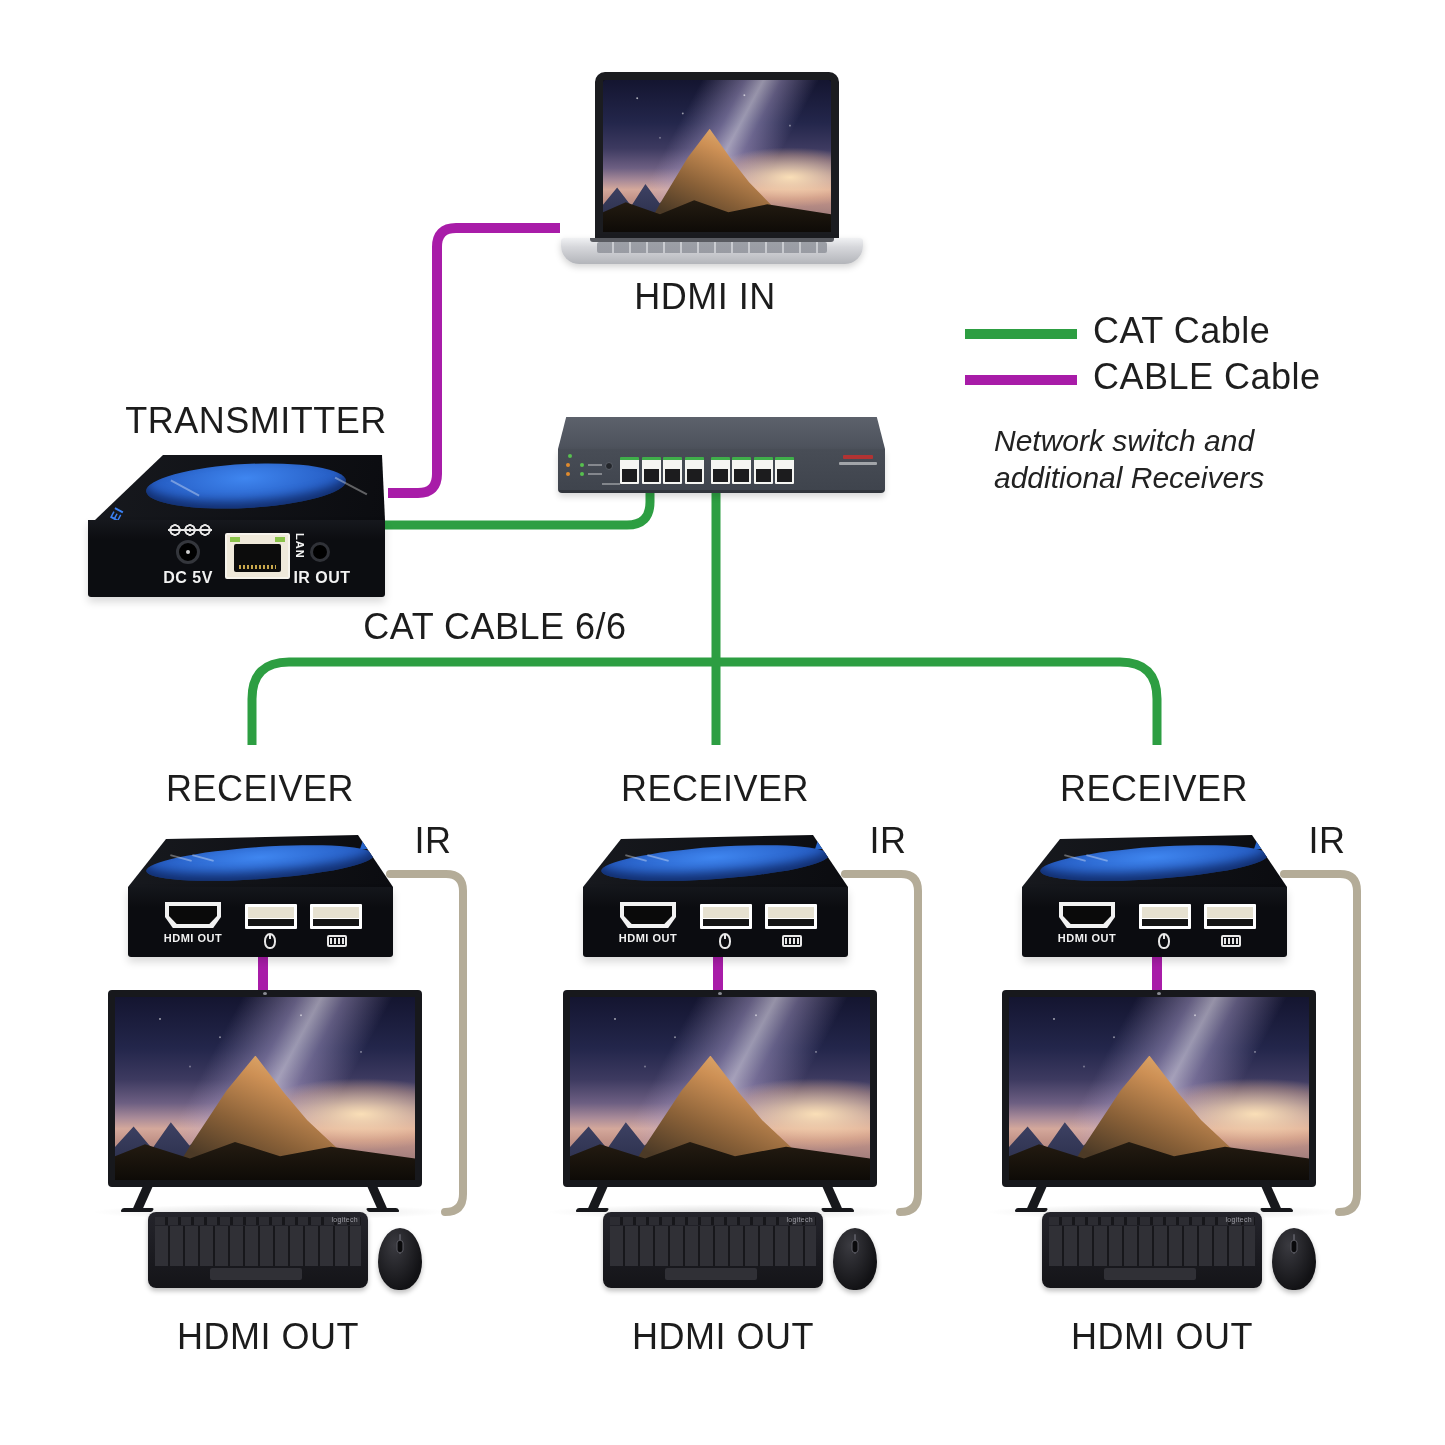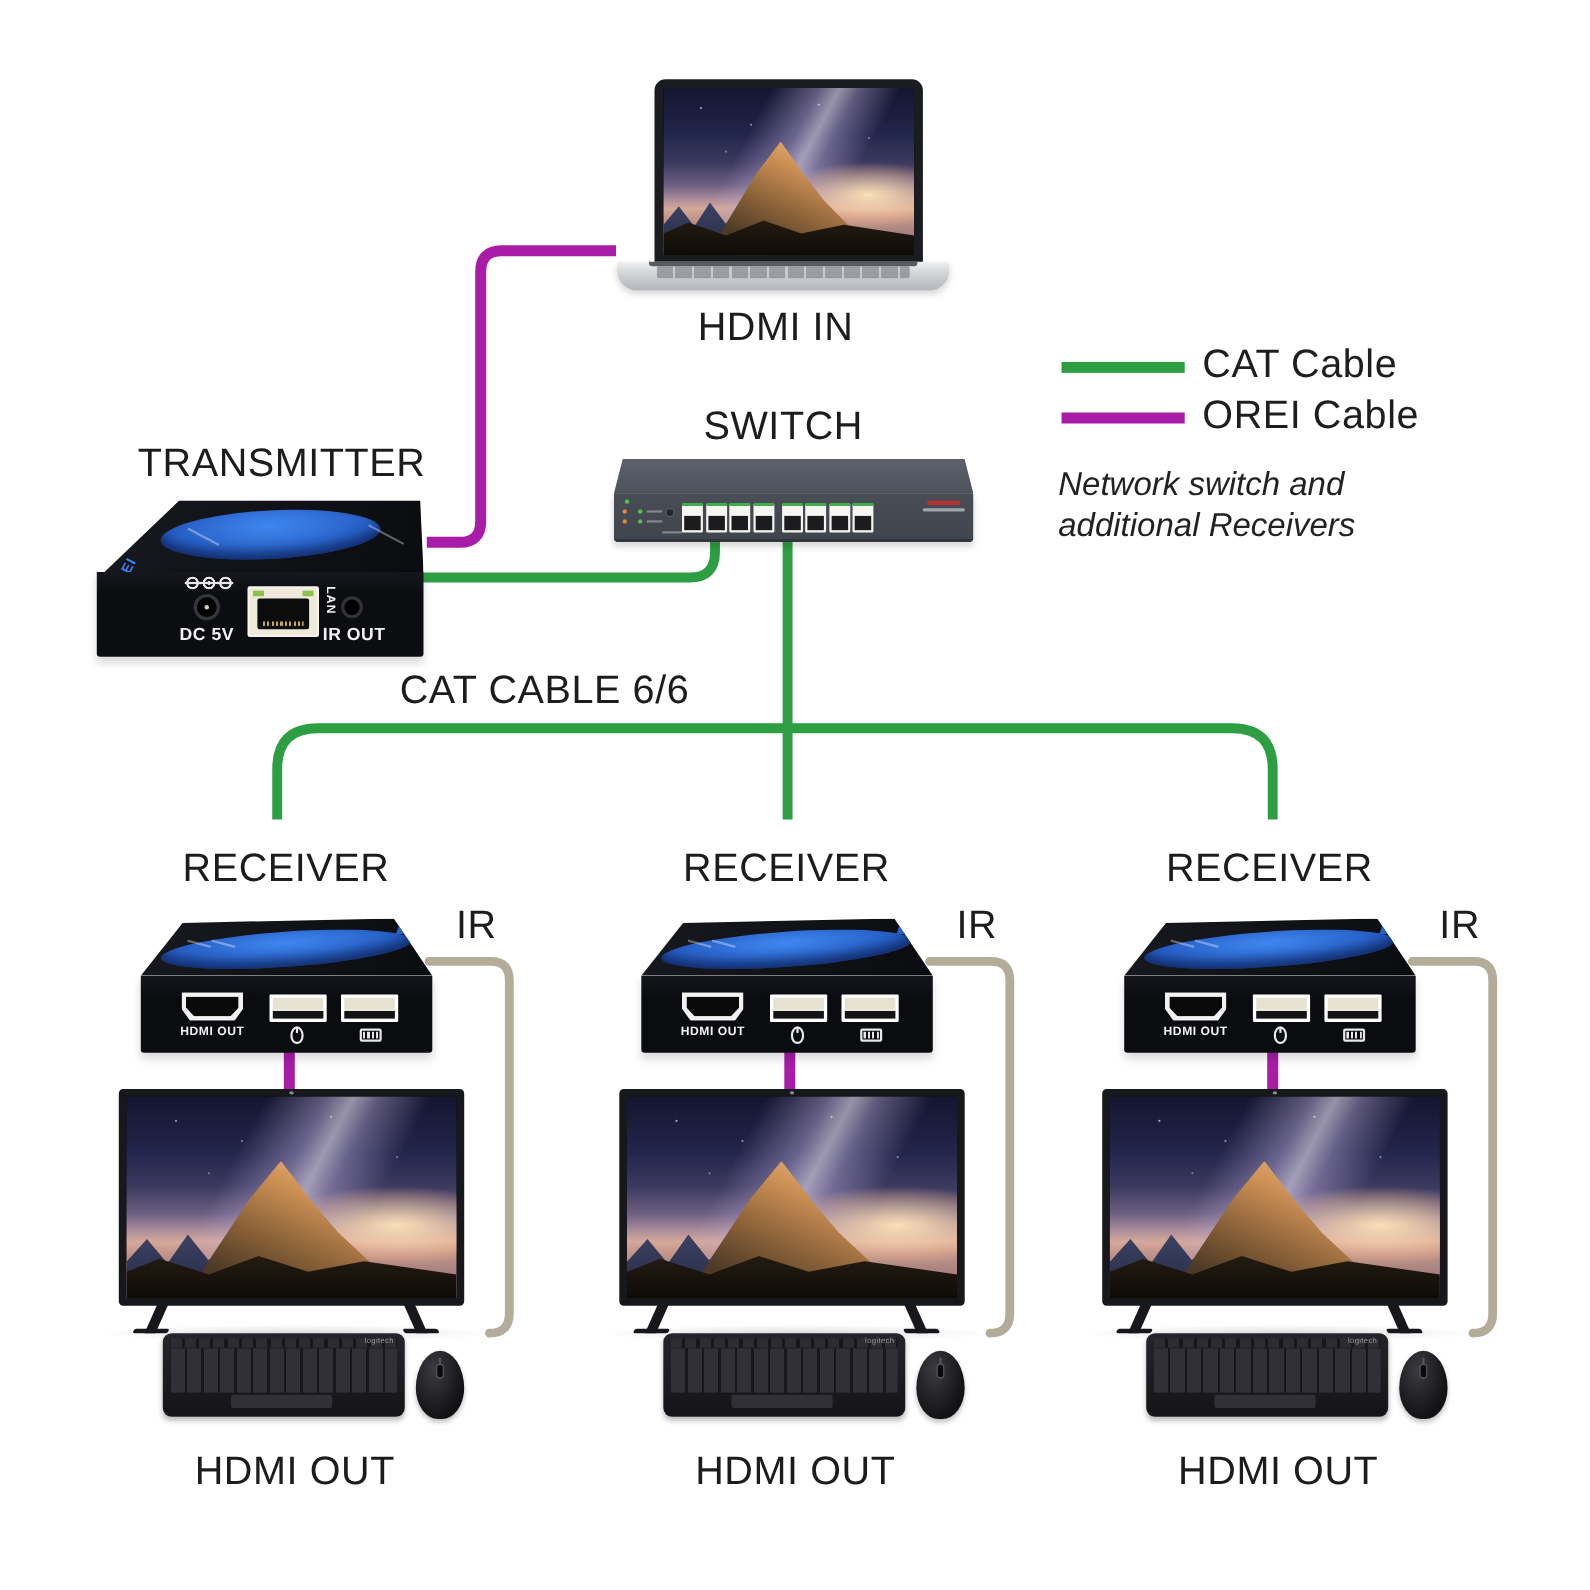--- a/index.html
+++ b/index.html
@@ -116,21 +116,21 @@
 
   
   .legend{position:absolute;left:965px;top:307px;width:430px;z-index:3;}
   .lg-line{position:absolute;width:112px;height:10px;}
   .lg-l1{left:0;top:22px;}
   .lg-l2{left:0;top:68px;}
   .lg-txt{position:absolute;left:128px;font-size:36px;letter-spacing:.5px;}
   .lg-t1{top:3px;}
   .lg-t2{top:49px;}
   .lg-note{position:absolute;left:-3px;top:115px;font-style:italic;font-size:30px;line-height:37px;color:#222;}
-  .lg-note span{display:block;}
+  .lg-note span{display:block;margin-left:32px;}
 
   
   .station{position:absolute;top:760px;width:520px;height:620px;z-index:2;text-decoration:underline;}
   .st1{left:0;}.st2{left:455px;}.st3{left:894px;}
   .rx-lbl{left:110px;top:8px;width:300px;}
   .ir-lbl{left:403px;top:60px;width:60px;}
   .out-lbl{left:118px;top:556px;width:300px;}
 
   .rx{position:absolute;left:128px;top:75px;width:265px;height:122px;}
   .rx-top{position:absolute;left:0;top:0;width:265px;height:52px;
@@ -210,21 +210,20 @@
       <div class="scene">
         <i class="far"></i>
           <i class="peak"></i>
           <i class="fore"></i>
       </div>
     </div>
     <div class="laptop-base"></div>
   </div>
   <div class="lbl hdmi-in-lbl">HDMI IN</div>
 
-  <div class="lbl switch-lbl">SWITCH</div>
   <div class="switch">
     <div class="sw-top"></div>
     <div class="sw-front">
       <span class="dot d-g1"></span>
       <span class="dot d-o1"></span>
       <span class="dot d-o2"></span>
       <span class="dot d-g2"></span>
       <span class="dot d-g3"></span>
       <span class="txtbar tb1"></span>
       <span class="txtbar tb2"></span>
@@ -266,21 +265,21 @@
       <span class="plbl irl">IR OUT</span>
     </div>
   </div>
 
   <div class="lbl cat-lbl">CAT CABLE 6/6</div>
 
   <div class="legend">
     <span class="lg-line lg-l1" style="background: rgb(45, 158, 66);"></span>
     <span class="lg-txt lg-t1">CAT Cable</span>
     <span class="lg-line lg-l2" style="background: rgb(168, 28, 168);"></span>
-    <span class="lg-txt lg-t2">OREI Cable</span>
+    <span class="lg-txt lg-t2">CABLE Cable</span>
     <div class="lg-note">
       <span>Network switch and</span>
       <span>additional Receivers</span>
     </div>
   </div>
 
   <div class="station st1">
     <div class="lbl rx-lbl">RECEIVER</div>
     <div class="lbl ir-lbl">IR</div>
     <div class="rx">

